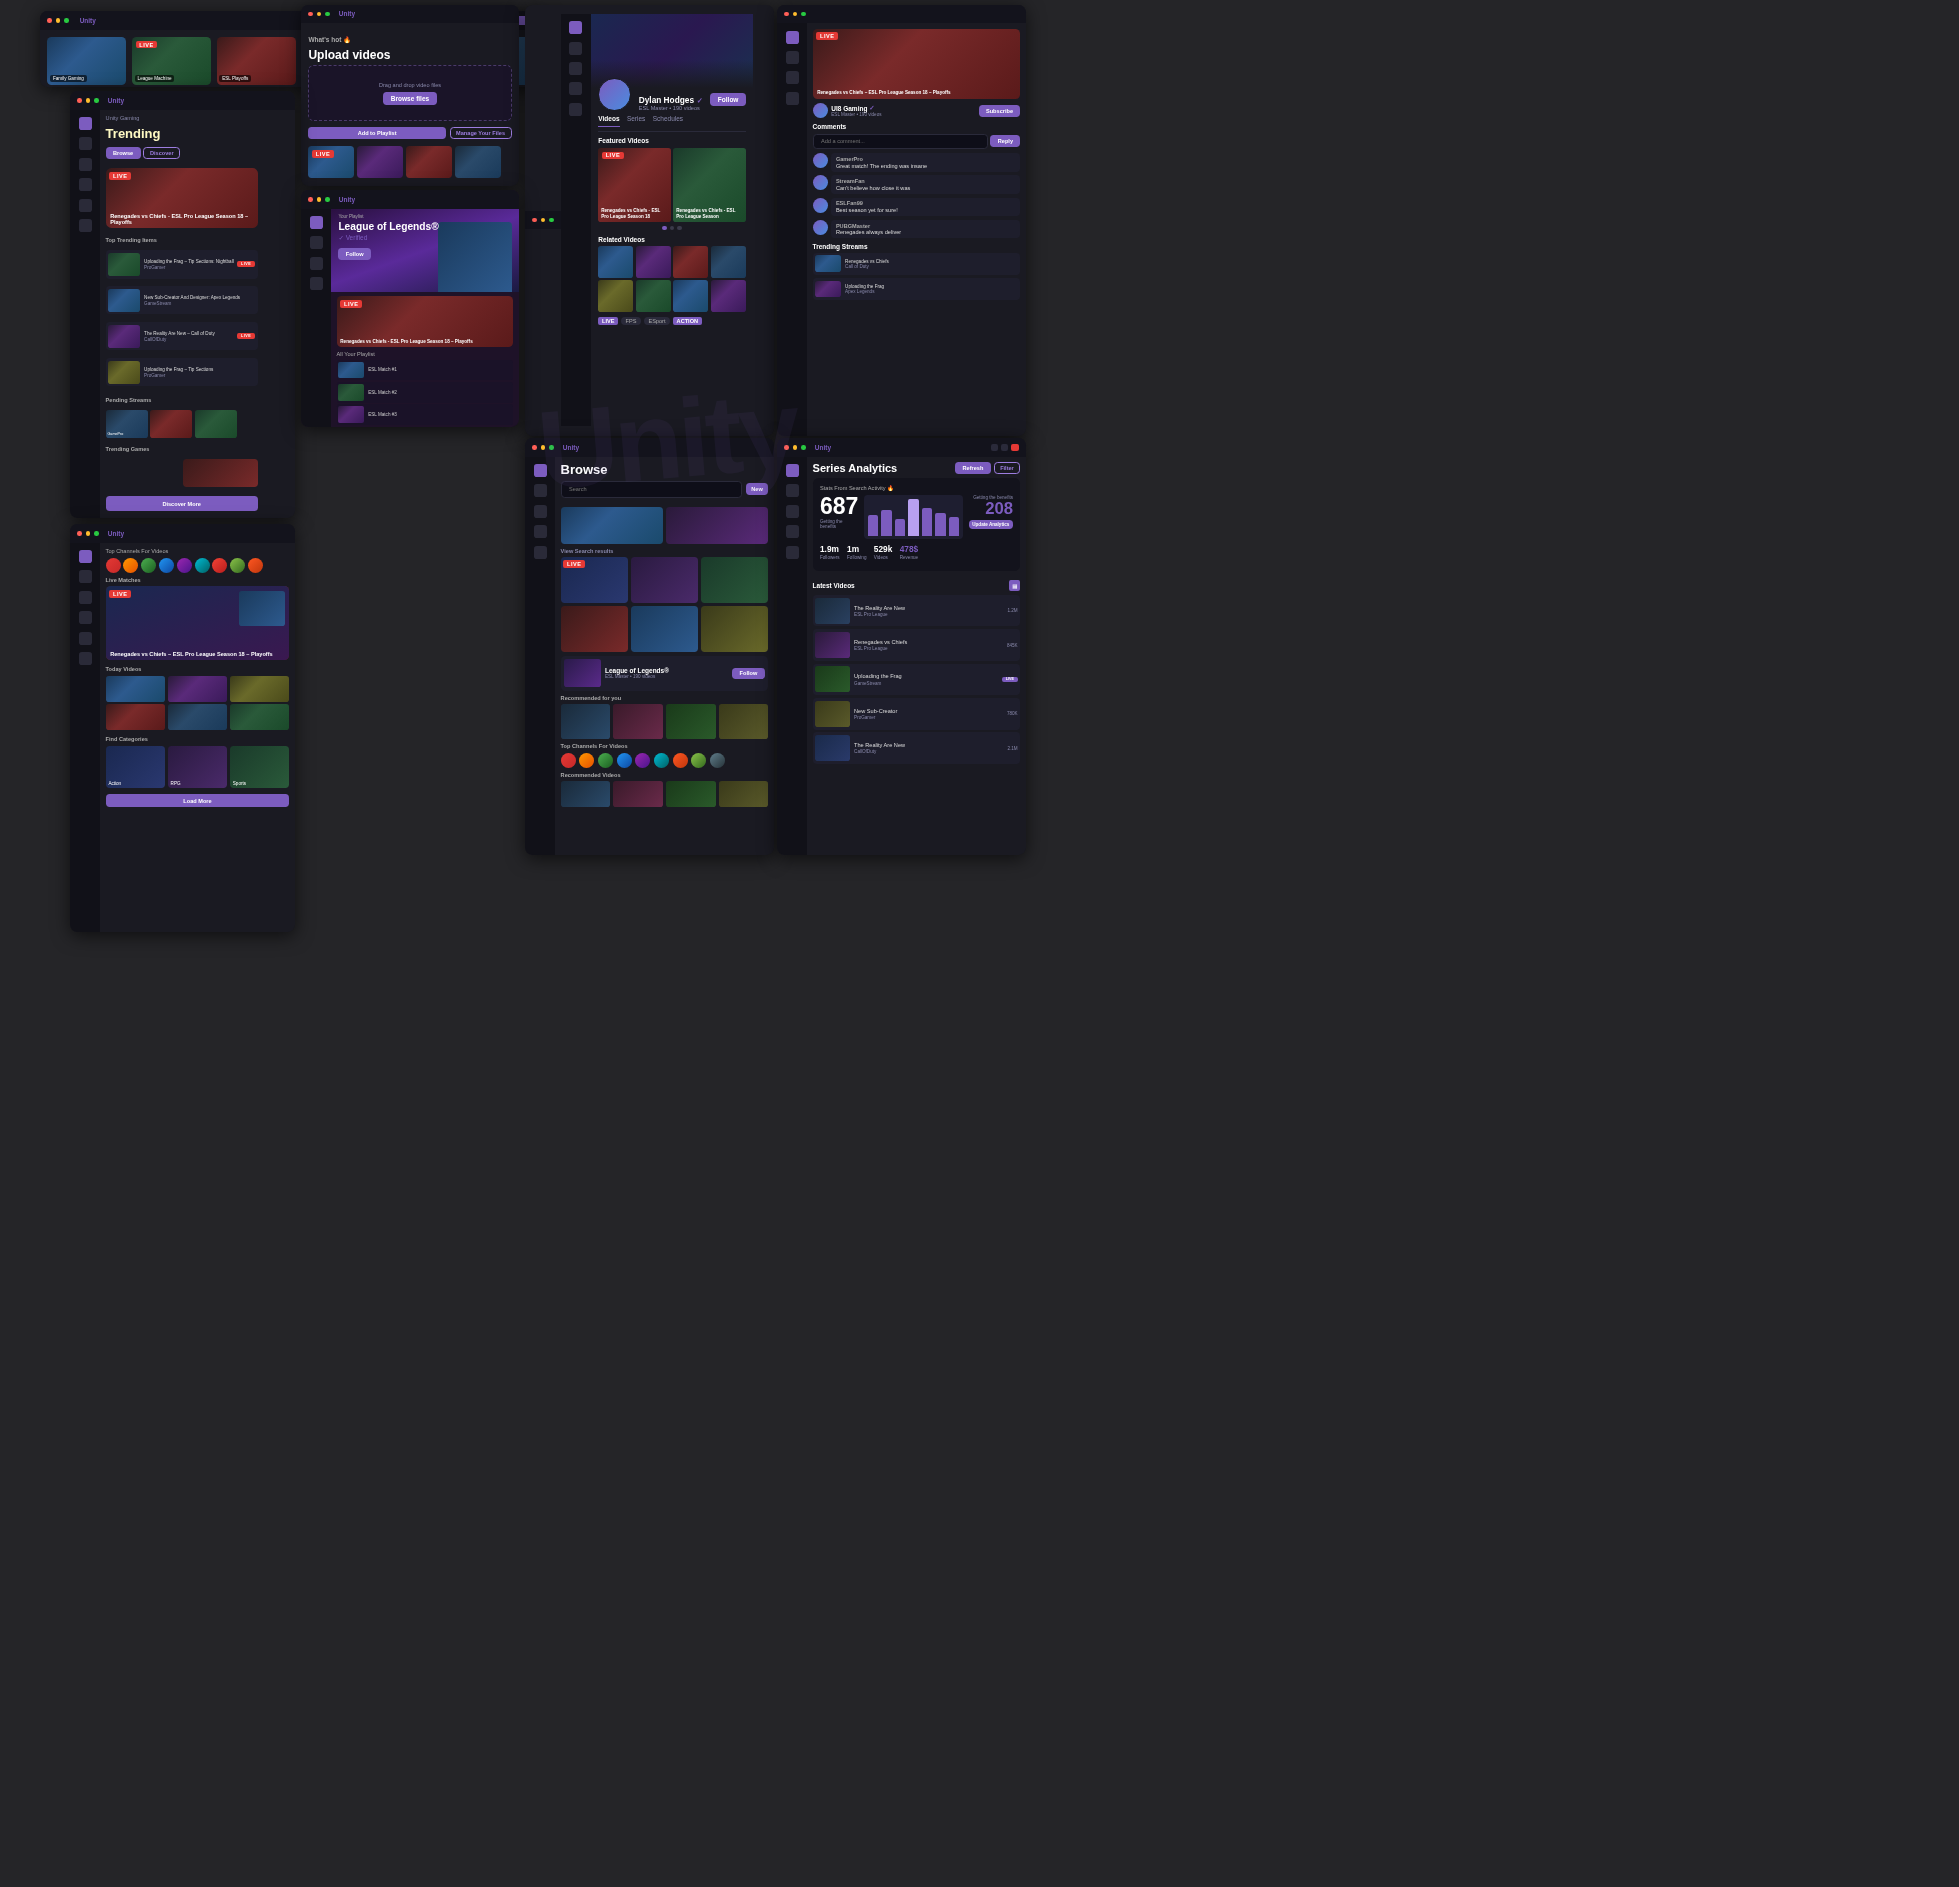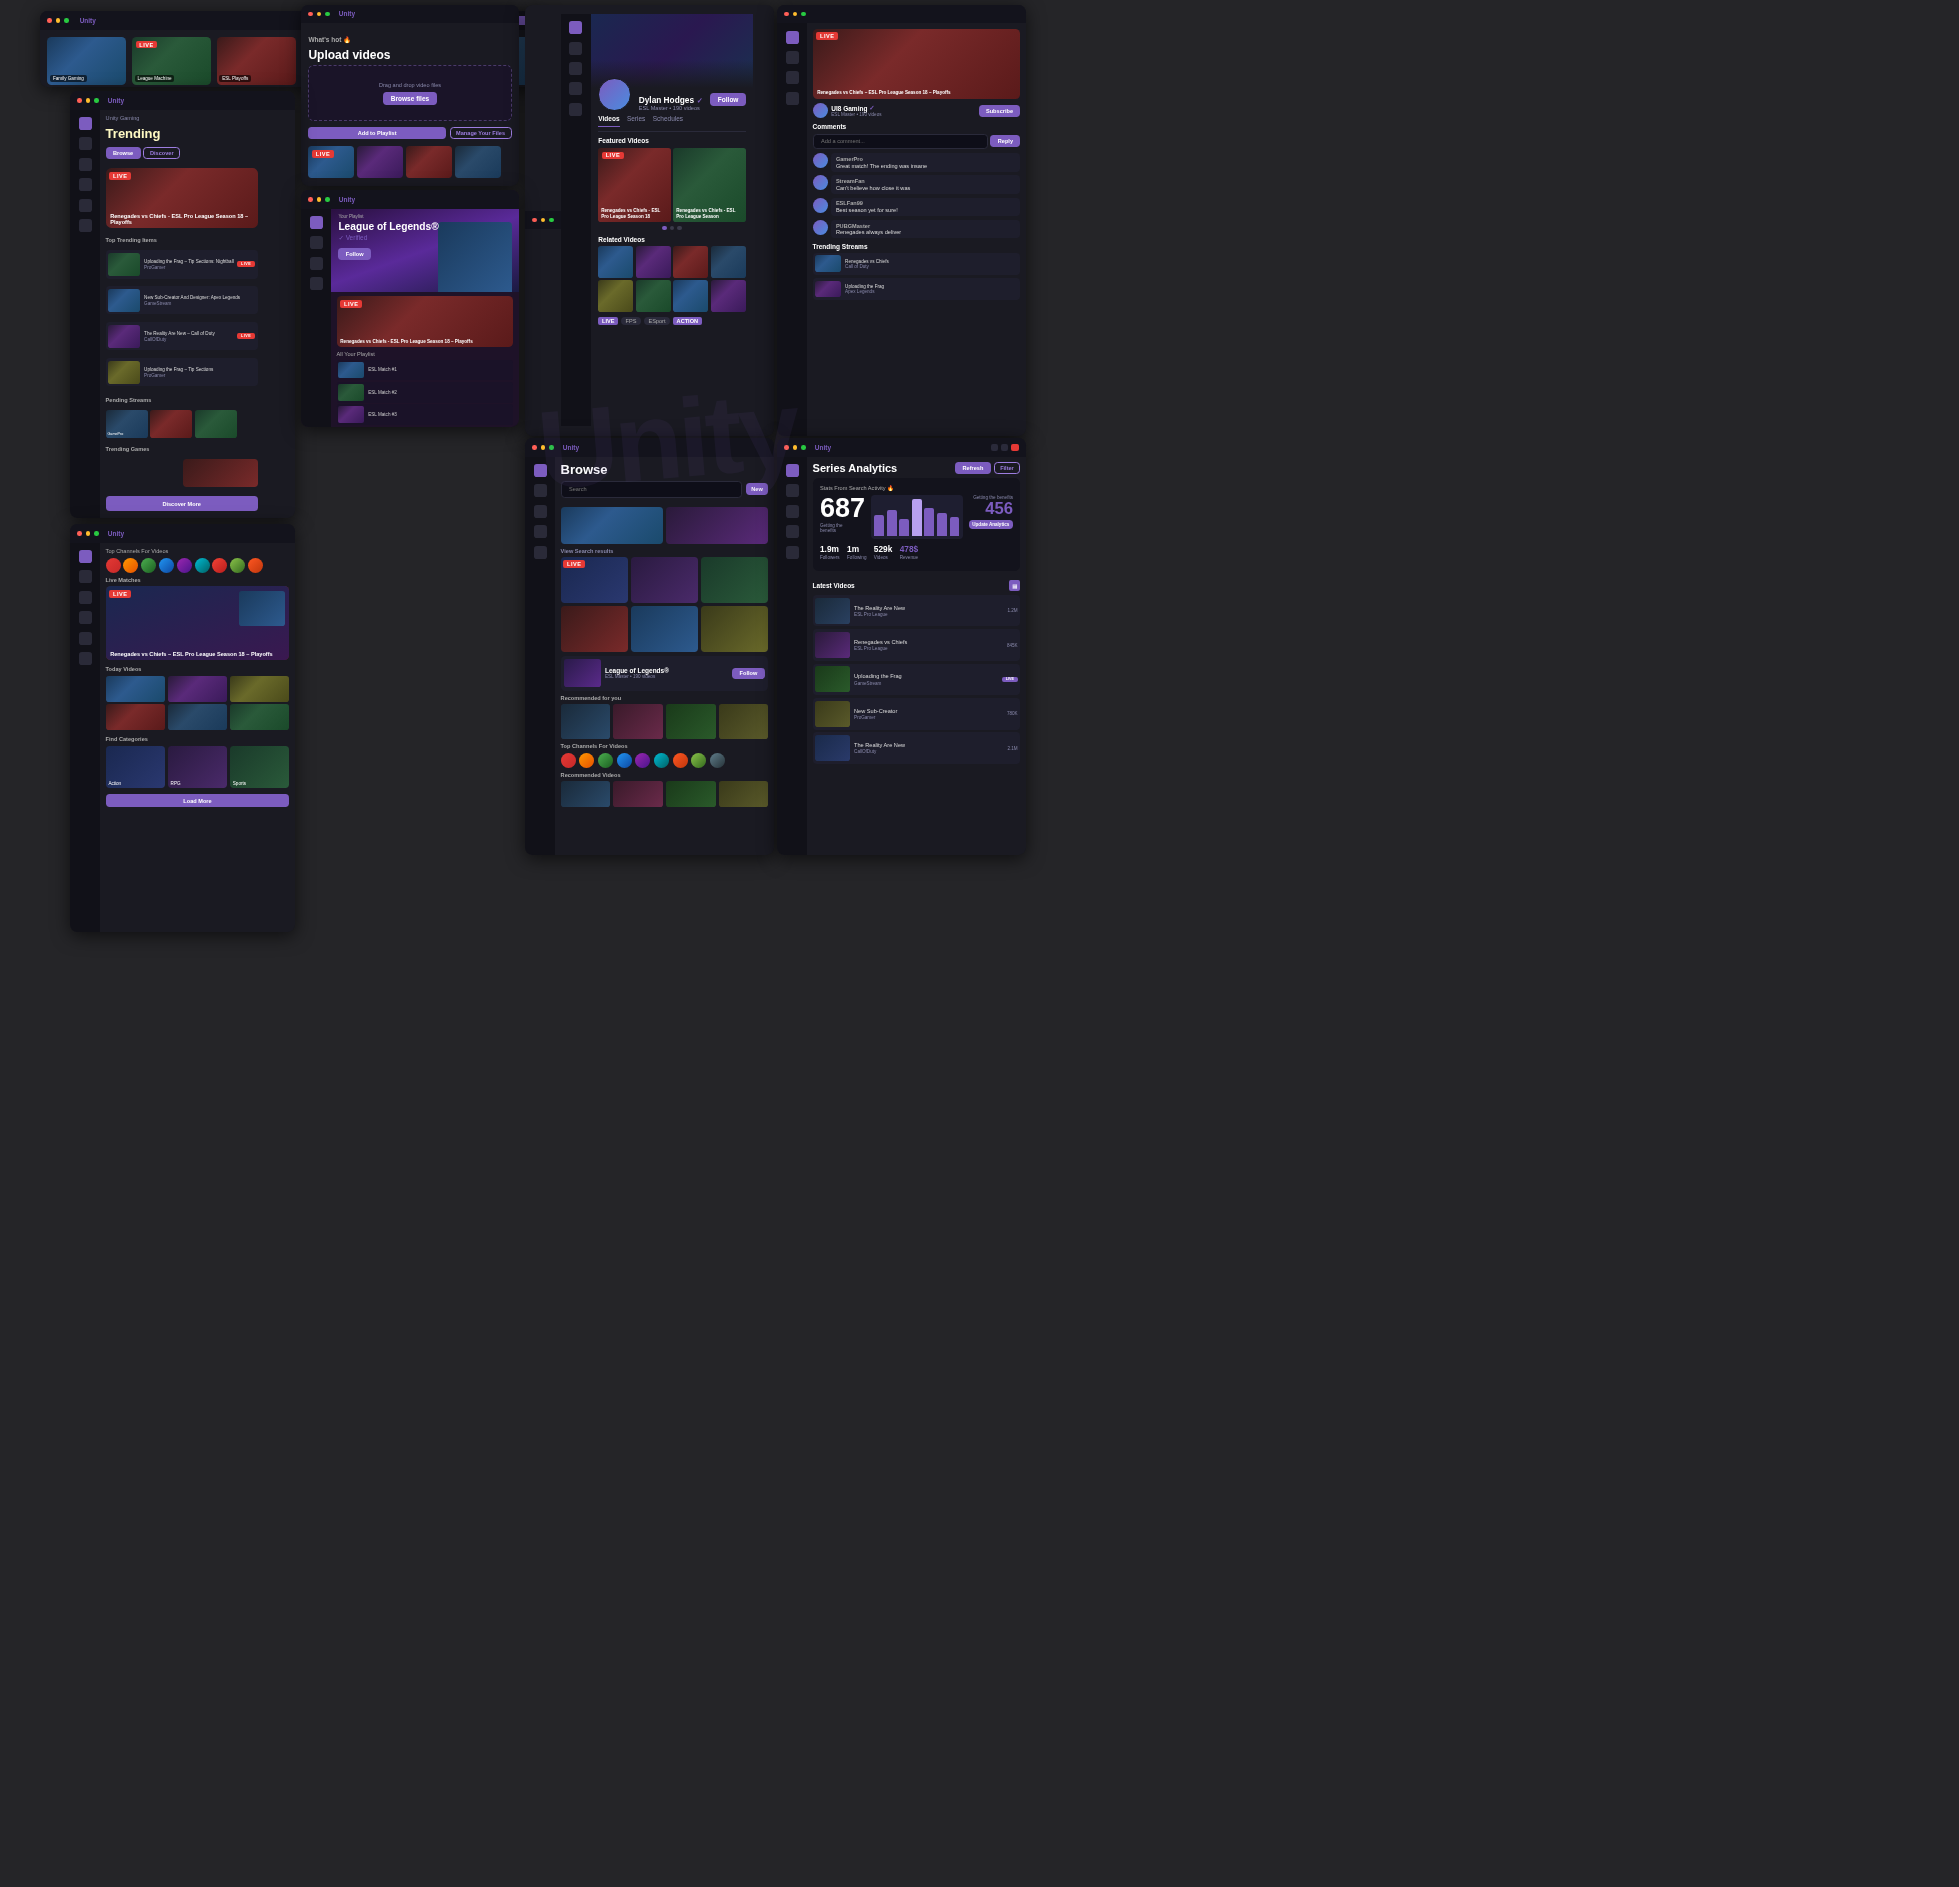--- a/index.html
+++ b/index.html
@@ -986,39 +986,39 @@
             <button class="btn-purple" style="font-size:5.6px;">Refresh</button>
             <button class="btn-outline" style="font-size:5.6px;">Filter</button>
           </div>
         </div>
 
         <div class="analytics-stat">
           <div style="font-size:5.6px; color:#aaa; margin-bottom:3.7px;">Stats From Search Activity 🔥</div>
           <div style="display:flex; gap:5.6px; align-items:flex-start;">
 
             <div style="display:flex; flex-direction:column; gap:0.9px;">
-              <div style="font-size:27px; font-weight:800; color:#fff; line-height:1;">687</div>
+              <div style="font-size:23px; font-weight:800; color:#fff; line-height:1;">687</div>
               <div style="font-size:4.6px; color:#8888aa; max-width:37px; line-height:1.2;">Getting the benefits</div>
             </div>
 
             <div style="flex:1; background:#1e1e30; border-radius:3.7px; padding:3.7px;">
               <div class="bar-chart">
                 <div class="bar" style="height:55%;"></div>
                 <div class="bar" style="height:70%;"></div>
                 <div class="bar" style="height:45%;"></div>
                 <div class="bar active" style="height:100%;"></div>
                 <div class="bar" style="height:75%;"></div>
                 <div class="bar" style="height:60%;"></div>
                 <div class="bar" style="height:50%;"></div>
               </div>
             </div>
 
             <div style="display:flex; flex-direction:column; gap:0.9px; align-items:flex-end;">
               <div style="font-size:4.6px; color:#8888aa; text-align:right;">Getting the benefits</div>
-              <div style="font-size:16.7px; font-weight:800; color:#7c5cbf; line-height:1;">456</div>
+              <div style="font-size:16.7px; font-weight:800; color:#7c5cbf; line-height:1;">208</div>
               <button class="btn-purple" style="font-size:4.6px; padding:1.9px 3.7px; margin-top:1.9px;">Update Analytics</button>
             </div>
           </div>
 
           <div class="stat-row" style="margin-top:4.6px;">
             <div class="stat-item">
               <div style="font-size:8.3px; color:#fff; font-weight:700;">1.9m</div>
               <div style="font-size:4.6px; color:#8888aa;">Followers</div>
             </div>
             <div class="stat-item">

